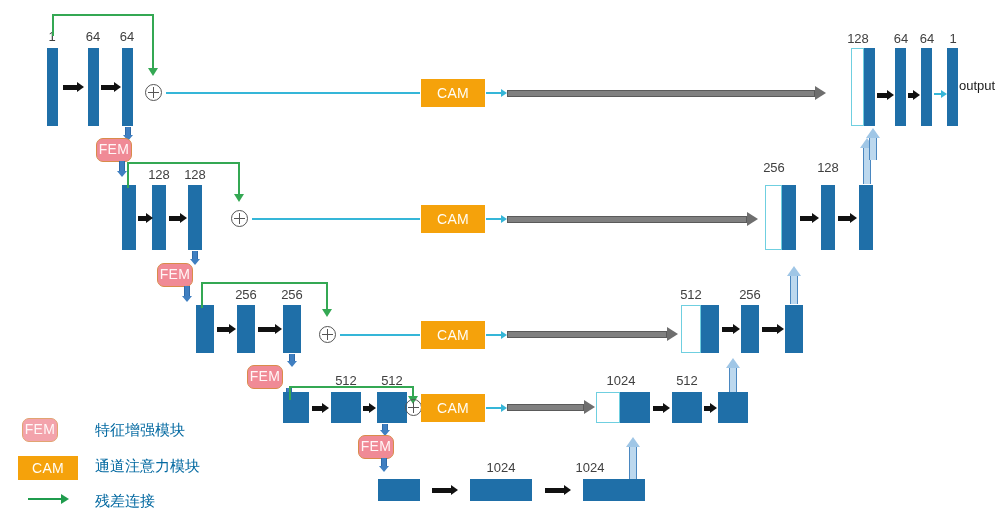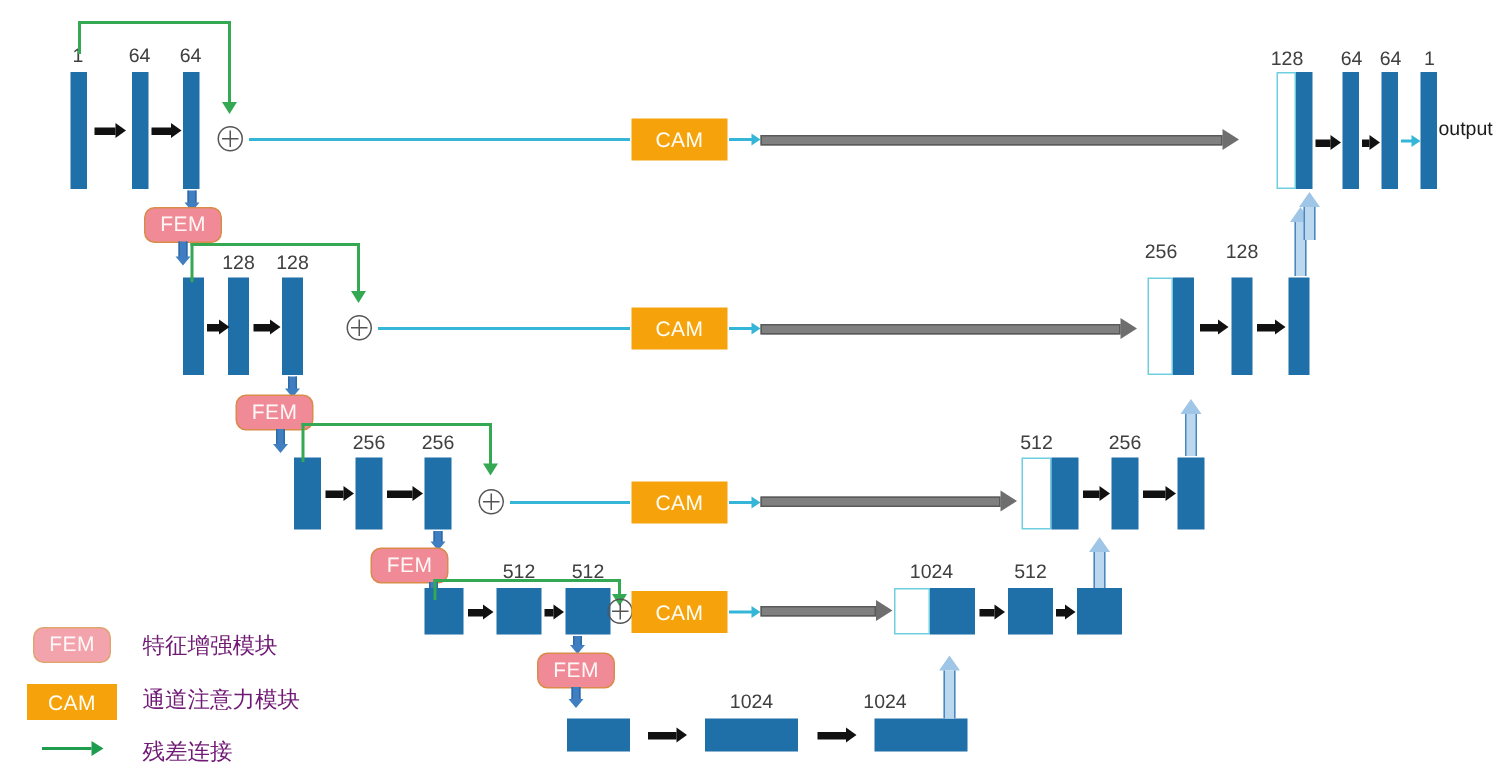--- a/index.html
+++ b/index.html
@@ -96,21 +96,21 @@
   }
   .oplus:before,.oplus:after{
     content:"";position:absolute;background:#555;
   }
   .oplus:before{left:50%;top:2px;bottom:2px;width:1.4px;margin-left:-0.7px;}
   .oplus:after{top:50%;left:2px;right:2px;height:1.4px;margin-top:-0.7px;}
 
   
   .fem{
     position:absolute;
-    width:52px;height:24px;
+    width:36px;height:24px;
     background:#f08a96;
     border:1.5px solid #d98b4a;
     border-radius:7px;
     box-sizing:border-box;
     color:#fff6f6;
     font-size:14px;
     line-height:21px;
     text-align:center;
     letter-spacing:0.3px;
   }
@@ -147,21 +147,21 @@
   .up-arrow .tip{
     position:absolute;left:0;top:0;width:0;height:0;
     border-left:7px solid transparent;
     border-right:7px solid transparent;
     border-bottom:10px solid #9fc6e6;
   }
   
   .legend-text{
     position:absolute;
     font-size:15px;
-    color:#701a75;
+    color:#0369a1;
     font-family:"DejaVu Sans","Liberation Sans",sans-serif;
     white-space:nowrap;
   }
   .legend-green-arrow{
     position:absolute;height:10px;
   }
   .legend-green-arrow .shaft{
     position:absolute;left:0;top:4px;height:2px;background:#1f9c4d;
   }
   .legend-green-arrow .head{

